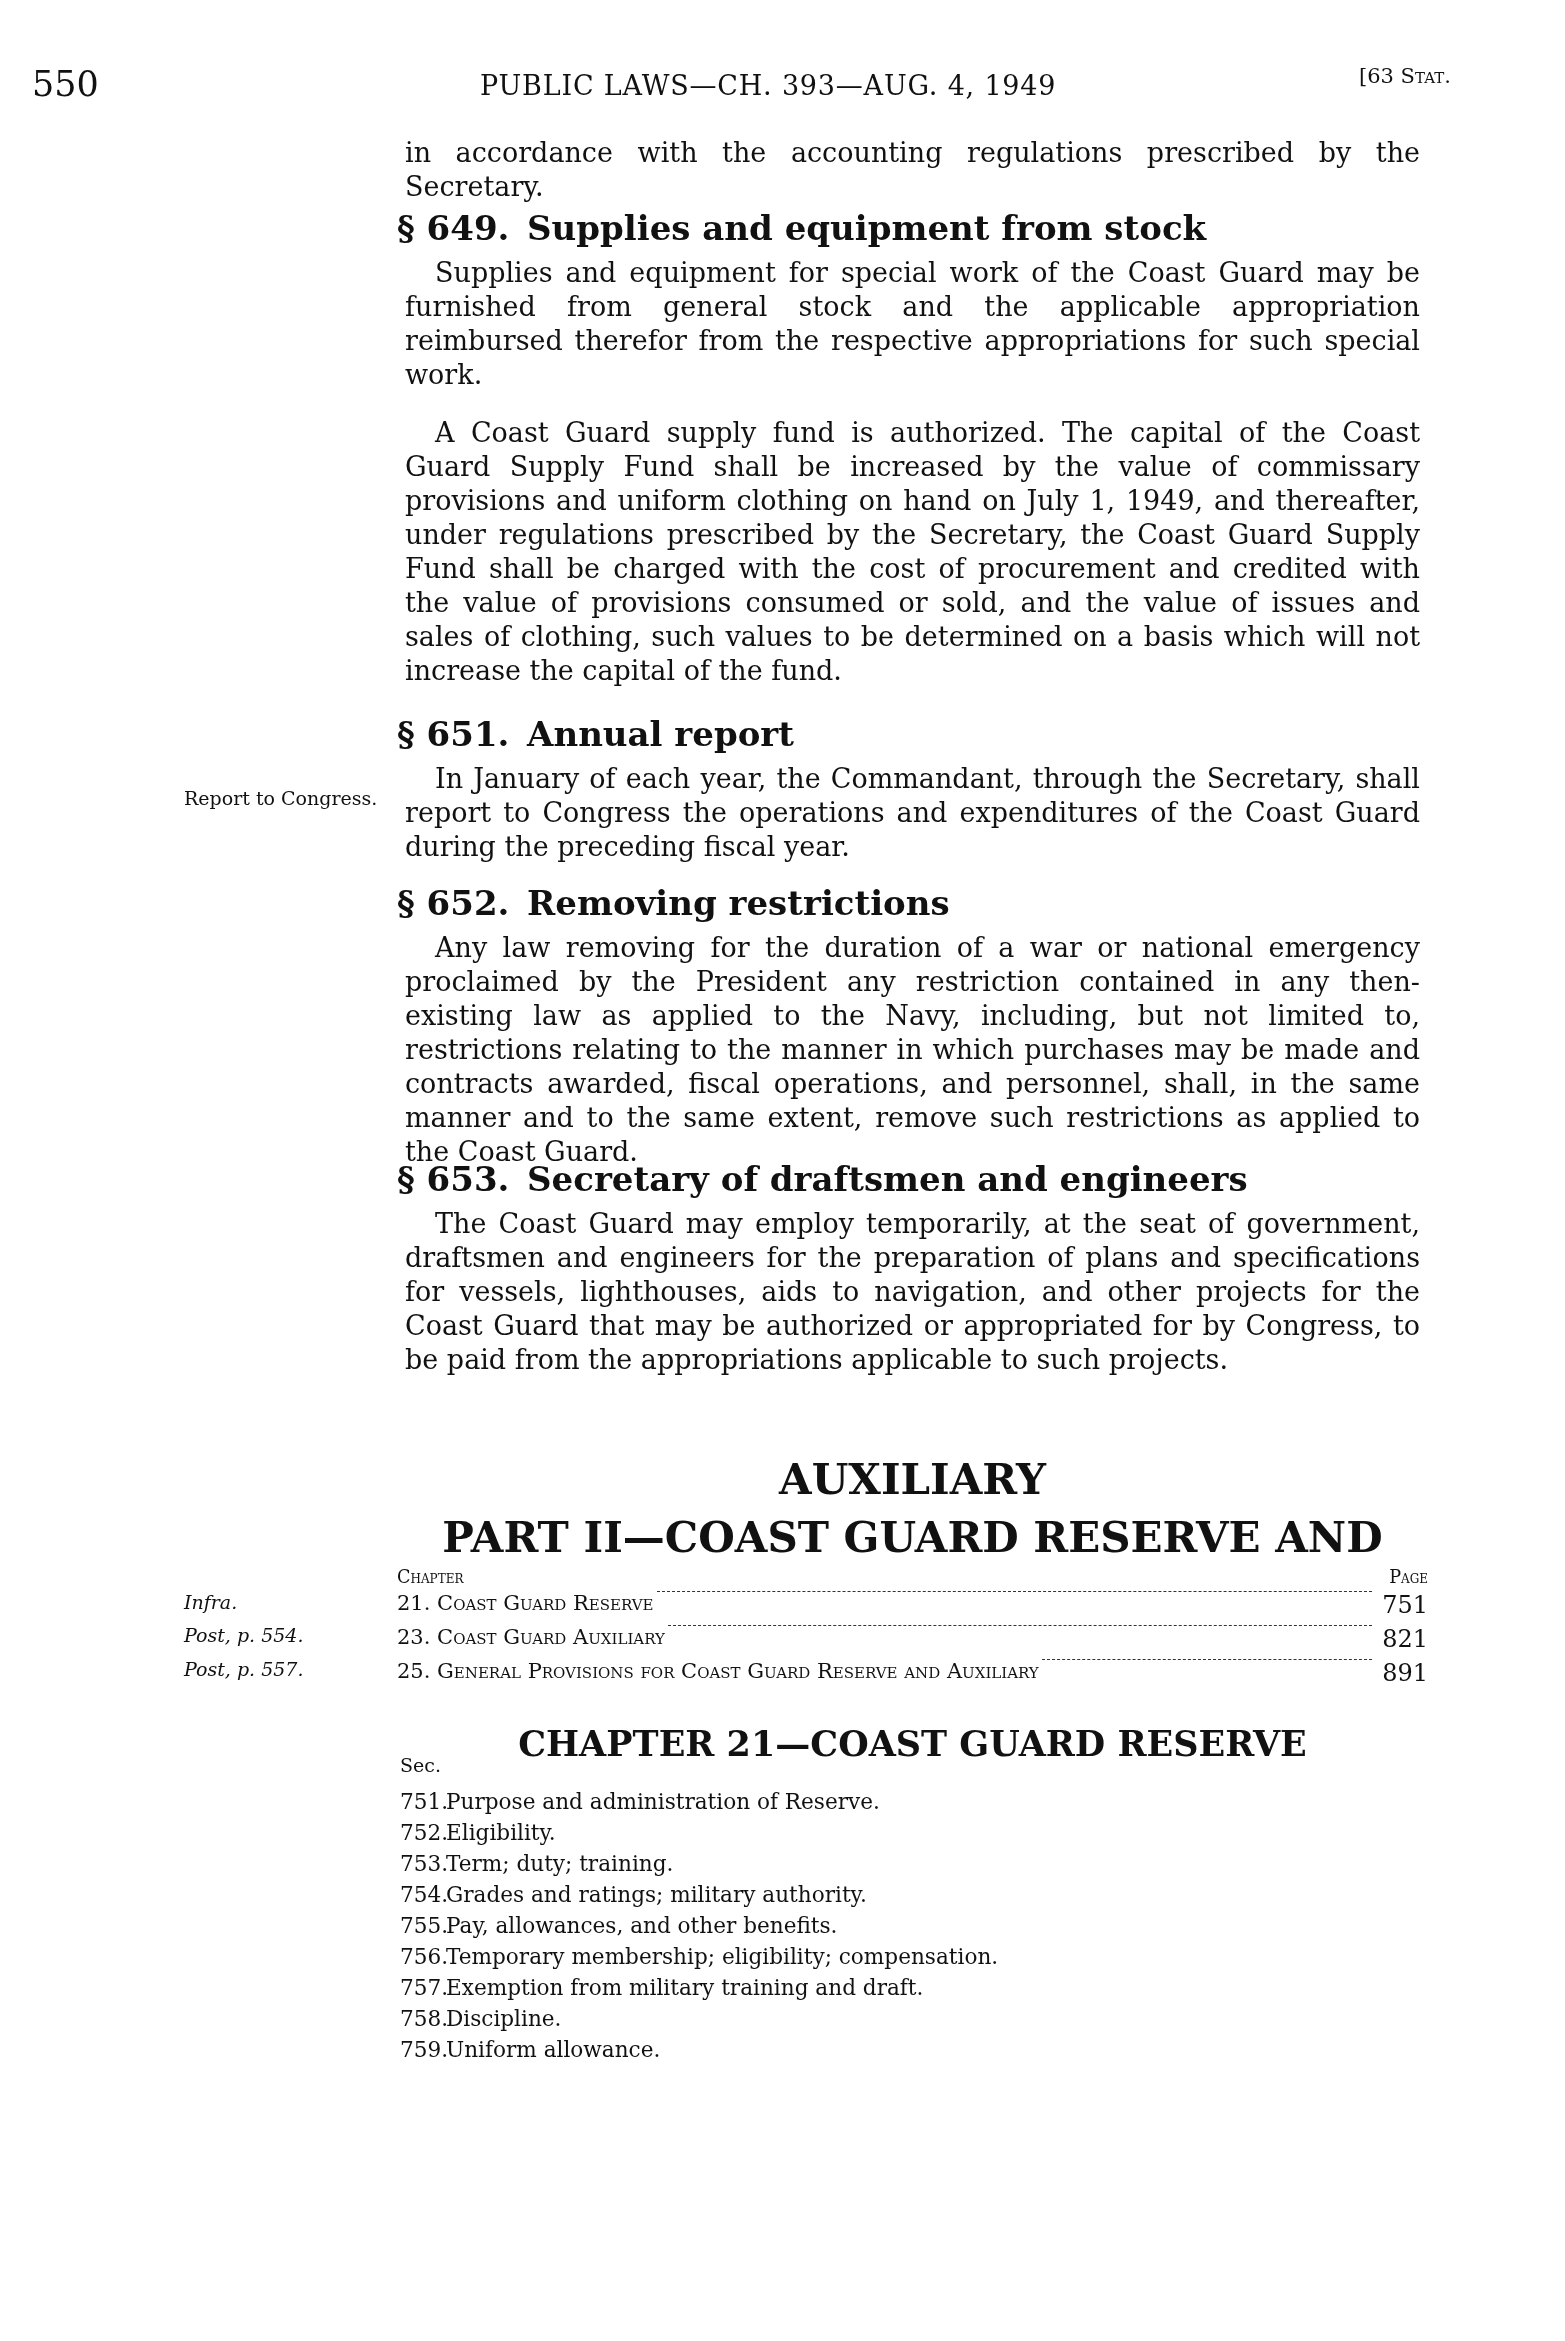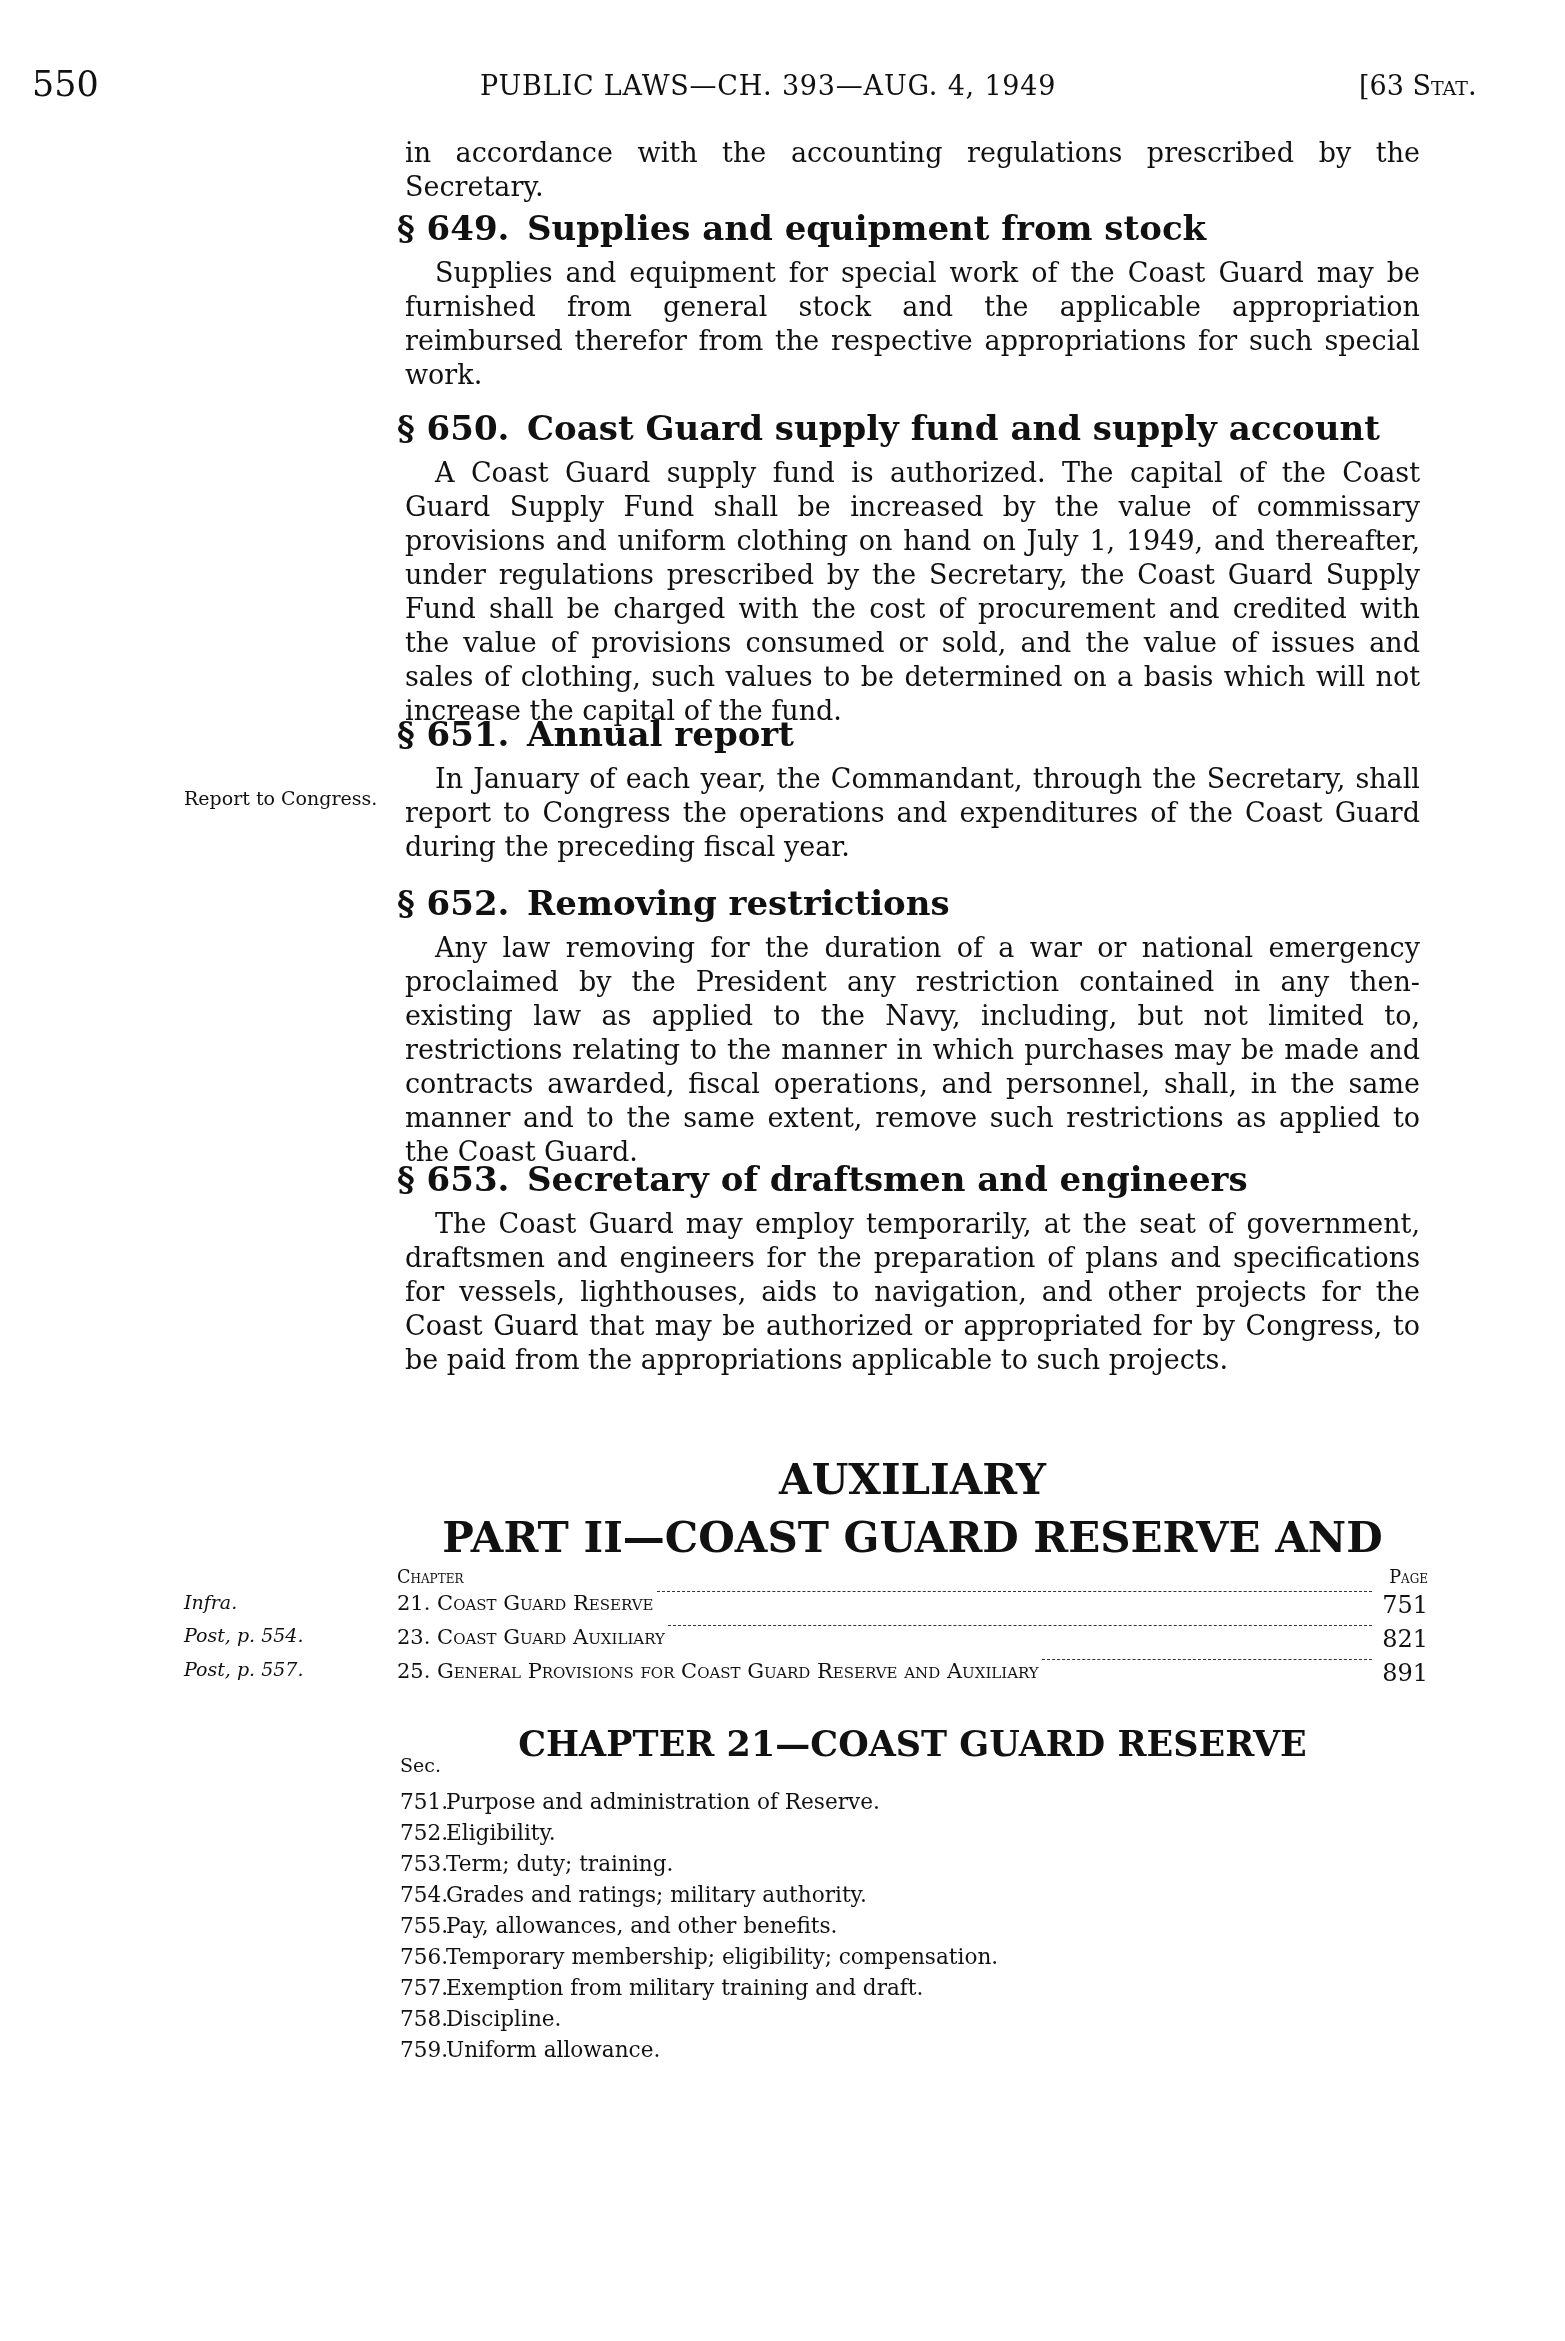--- a/index.html
+++ b/index.html
@@ -2,21 +2,21 @@
 <html style="font-size:12.8px"><head>
 <meta charset="utf-8">
 <style>
   html, body { margin: 0; padding: 0; background: #ffffff; }
   body {
     width: 1565px; height: 2342px; position: relative; overflow: hidden;
     font-family: "DejaVu Serif", "Liberation Serif", serif; color: #111;
   }
   .page-num { position: absolute; left: 32px; top: 64px; font-size: 35px; }
   .running-head { position: absolute; left: 480px; top: 70px; font-size: 27px; letter-spacing: 0.8px; }
-  .stat-ref { position: absolute; left: 1359px; top: 70px; font-size: 27px; }
+  .stat-ref { position: absolute; left: 1359px; top: 64px; font-size: 21px; }
   .stat-ref .sc { font-variant: small-caps; }
   .col { position: absolute; left: 397px; width: 1031px; }
   .para { font-size: 27px; line-height: 34px; text-align: justify; margin: 8px; }
   .para.indent { text-indent: 30px; }
   .sec-head { font-size: 34px; font-weight: bold; margin: 0; line-height: 40px; }
   .sec-head .num { margin-right: 17.6px; }
   .margin-note { position: absolute; left: 184px; font-size: 19px; }
   .margin-note.it { font-style: italic; }
   .part-title { position: absolute; left: 397px; width: 1031px; text-align: center; font-size: 42px; font-weight: bold; line-height: 58px; }
   .toc { position: absolute; left: 397px; width: 1031px; font-size: 21px; }
@@ -45,23 +45,20 @@
 </div>
 
 <div class="col" style="top:208px;">
   <p class="sec-head">
     <span class="num">§ 649.</span><span>Supplies and equipment from stock</span>
   </p>
   <p class="para indent">Supplies and equipment for special work of the Coast Guard may be furnished from general stock and the applicable appropriation reimbursed therefor from the respective appropriations for such special work.</p>
 </div>
 
 <div class="col" style="top:408px;">
-  <p class="sec-head">
-    <span class="num">§ 650.</span><span>Coast Guard supply fund and supply account</span>
-  </p>
   <p class="para indent">A Coast Guard supply fund is authorized. The capital of the Coast Guard Supply Fund shall be increased by the value of commissary provisions and uniform clothing on hand on July 1, 1949, and thereafter, under regulations prescribed by the Secretary, the Coast Guard Supply Fund shall be charged with the cost of procurement and credited with the value of provisions consumed or sold, and the value of issues and sales of clothing, such values to be determined on a basis which will not increase the capital of the fund.</p>
 </div>
 
 <div class="margin-note" style="top:787px;">Report to Congress.</div>
 <div class="col" style="top:714px;">
   <p class="sec-head">
     <span class="num">§ 651.</span><span>Annual report</span>
   </p>
   <p class="para indent">In January of each year, the Commandant, through the Secretary, shall report to Congress the operations and expenditures of the Coast Guard during the preceding fiscal year.</p>
 </div>

